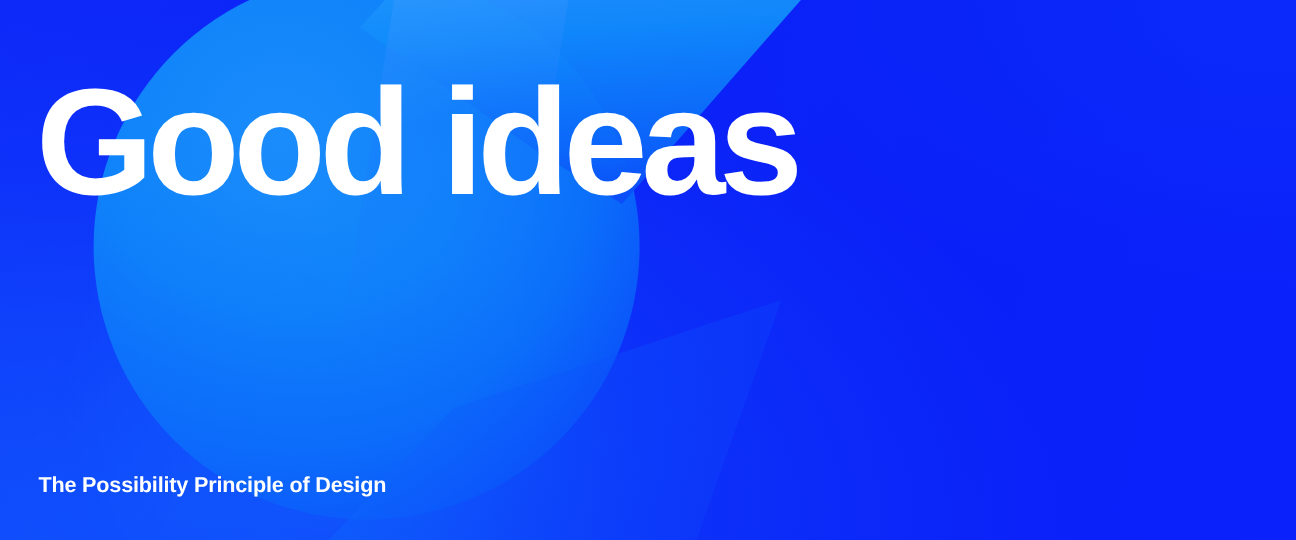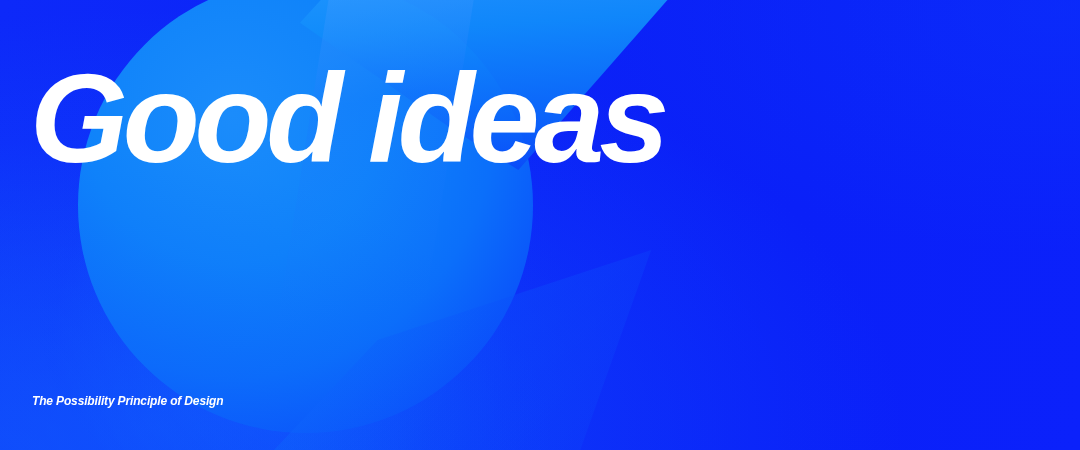--- a/index.html
+++ b/index.html
@@ -7,21 +7,20 @@
     padding: 0;
     background: #0b22f7;
   }
   #poster {
     position: relative;
     width: 1080px;
     height: 450px;
     overflow: hidden;
     background: #0f766e;
     font-family: "Liberation Sans", sans-serif;
-    font-style: italic;
     -webkit-font-smoothing: antialiased;
   }
 
   
   .bg-layer {
     position: absolute;
     inset: 0;
     pointer-events: none;
   }
 
@@ -124,21 +123,21 @@
   }
 
   .subtitle {
     position: absolute;
     left: 32px;
     top: 394px;
     margin: 0;
     color: #ffffff;
     font-family: "Liberation Sans", sans-serif;
     font-weight: 700;
-    font-size: 12px;
+    font-size: 18px;
     letter-spacing: -0.15px;
     white-space: nowrap;
   }
 </style>
 </head>
 <body>
 
 <div id="poster">
 
   <div class="bg-layer bg-base"></div>

